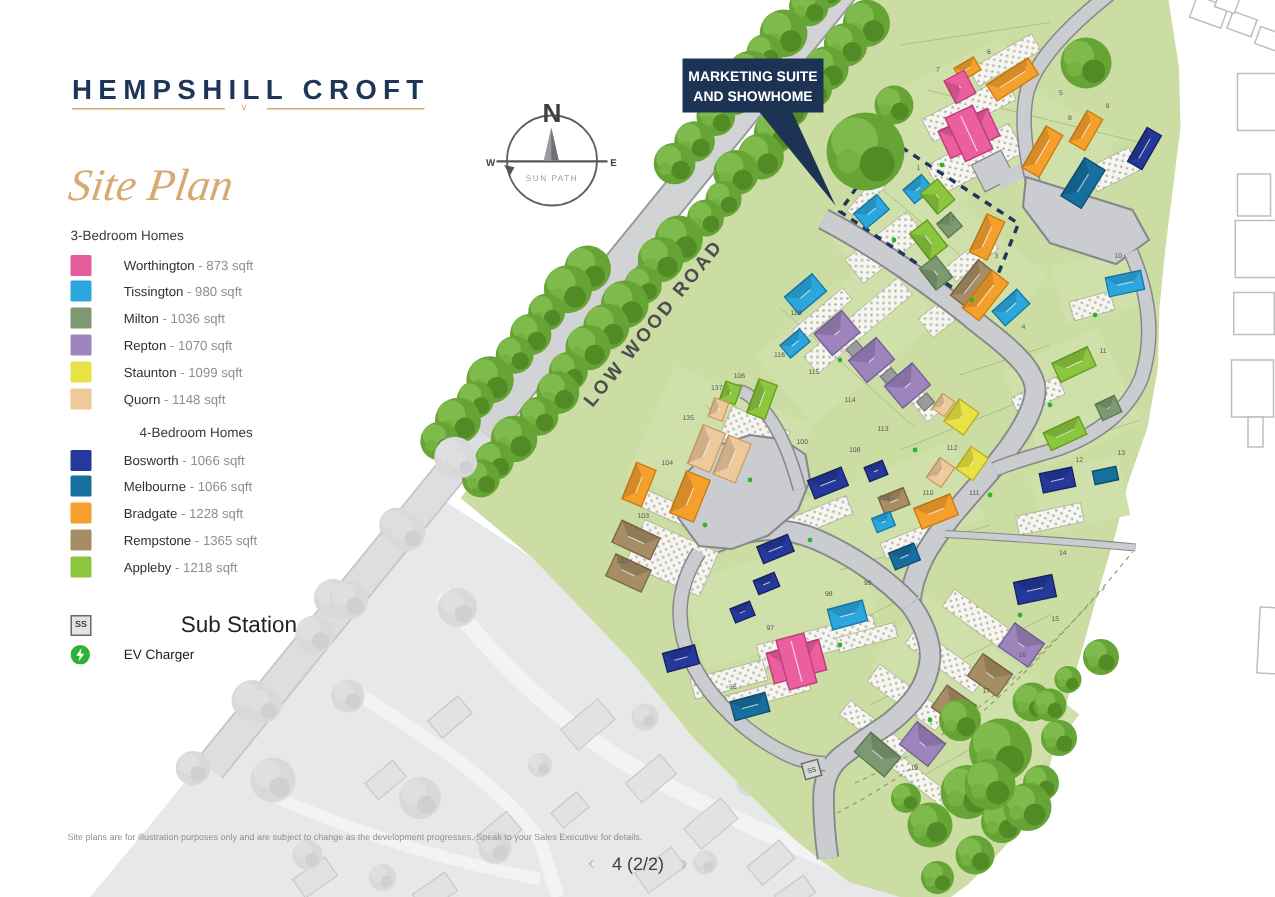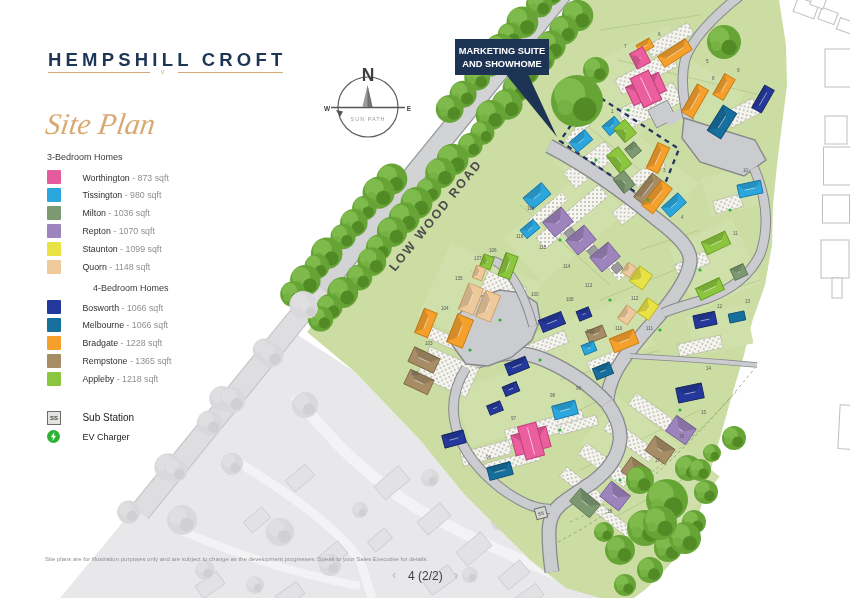--- a/index.html
+++ b/index.html
@@ -1229,21 +1229,21 @@
 <span class="lname">Rempstone</span><span class="lsq"> - 1365 sqft</span>
 </div>
 
 <div class="lrow" style="top:371.0999999999999px">
 <span class="sw" style="background:#8cc63f"></span>
 <span class="lname">Appleby</span><span class="lsq"> - 1218 sqft</span>
 </div>
 
 <div class="lrow" style="top:410px;">
 <span style="display:inline-block;width:14px;height:14px;vertical-align:middle;margin-right:17px;background:#e3e3df;border:1px solid #6b6b6b;box-sizing:border-box;text-align:center;font-size:6px;line-height:12px;color:#444;font-weight:bold;">SS</span>
-<span style="font-size:10px;color:#222;vertical-align:middle;">Sub Station</span>
+<span style="font-size:15px;color:#222;vertical-align:middle;margin-left:38px;">Sub Station</span>
 </div>
 
 <div class="lrow" style="top:429px;">
 <svg width="13" height="13" style="vertical-align:middle;margin-right:18px;">
         <circle cx="6.5" cy="6.5" r="6.5" fill="#2eb135"></circle>
         <polygon points="7.4,2 3.8,7.2 6.1,7.2 5.4,11 9.2,5.8 6.8,5.8" fill="#fff"></polygon>
       </svg>
 <span style="font-size:9px;color:#222;vertical-align:middle;">EV Charger</span>
 </div>
 

